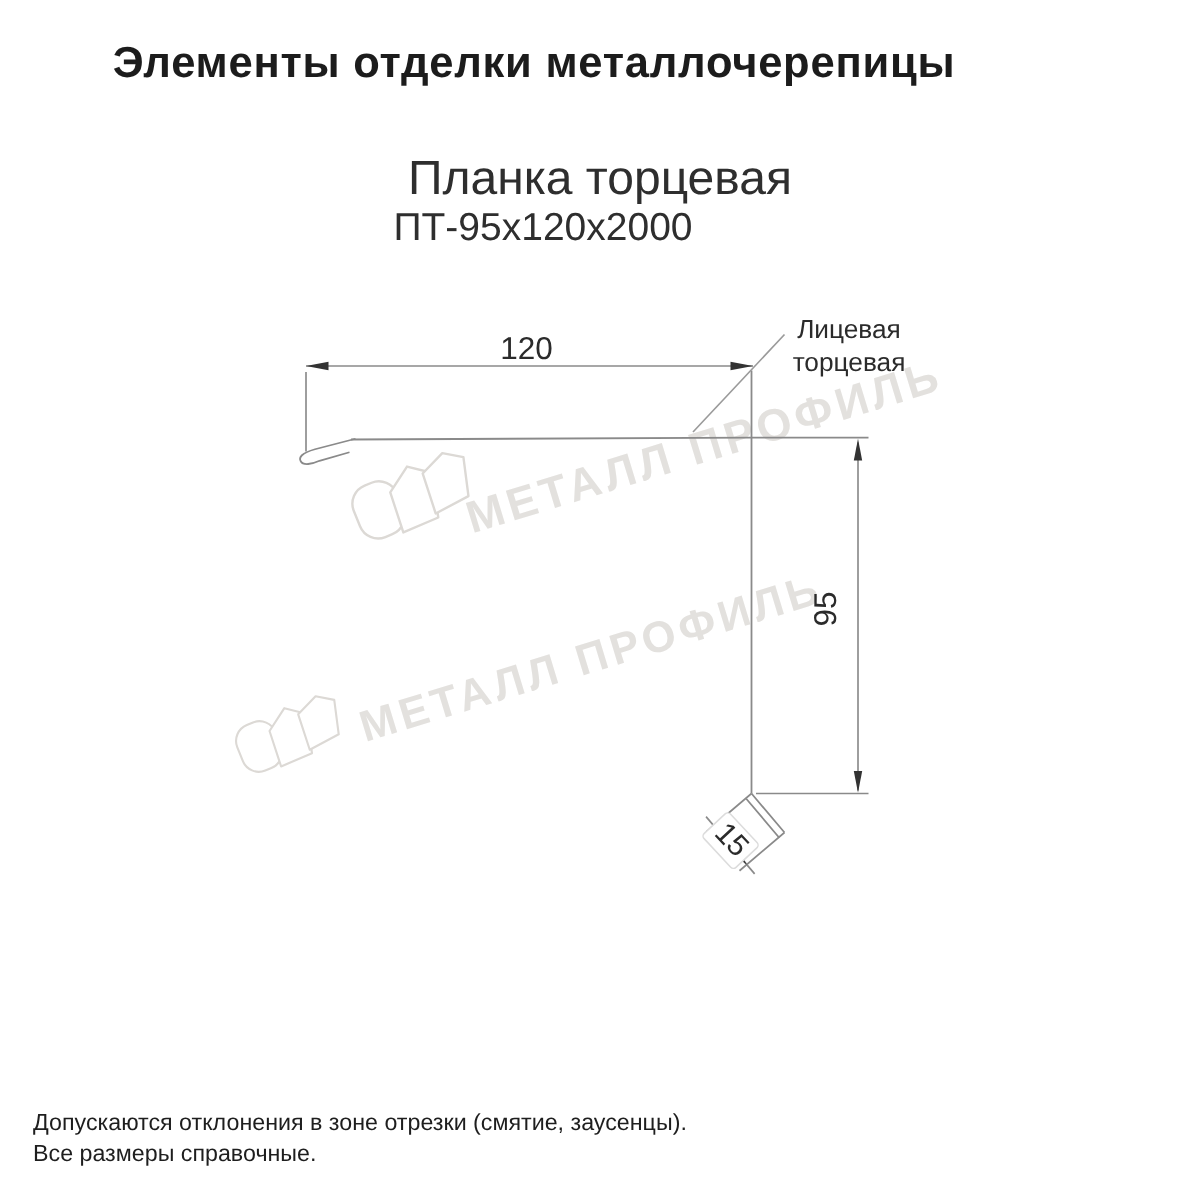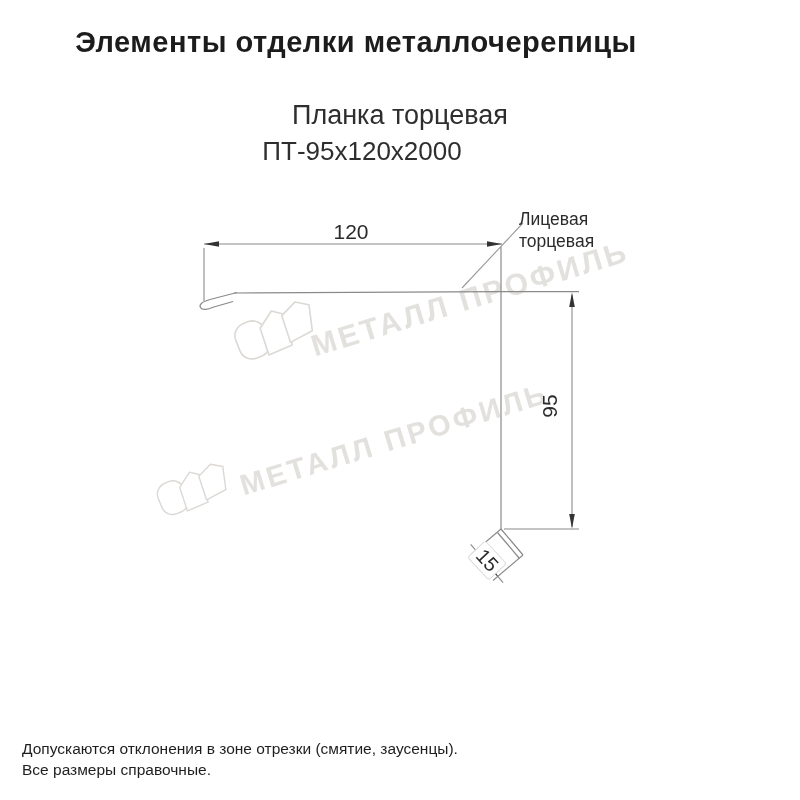--- a/index.html
+++ b/index.html
@@ -7,38 +7,38 @@
     width:800px;height:800px;position:relative;background:#ffffff;overflow:hidden;
     font-family:"Liberation Sans", sans-serif;
   }
   .abs{position:absolute;}
   .page-title{
     left:0;top:26px;width:712px;text-align:center;
     font-size:29px;font-weight:bold;letter-spacing:.5px;color:#1c1c1c;
   }
   .product-name{
     left:0;top:100px;width:800px;text-align:center;
-    font-size:27px;color:#2e2e2e;
+    font-size:32px;color:#2e2e2e;
   }
   .product-code{
     left:0;top:136px;width:724px;text-align:center;
     font-size:26px;color:#2e2e2e;
   }
   .watermark-text{
     font-size:30px;font-weight:bold;letter-spacing:3px;color:#e3e1de;
     white-space:nowrap;transform-origin:left center;
   }
   .wm-text-1{left:312px;top:330px;transform:rotate(-17deg);}
   .wm-text-2{left:241px;top:470px;transform:rotate(-17deg);font-size:29px;}
   .wm-logo{transform-origin:center;}
   .wm-logo-1{left:230px;top:297px;transform:rotate(-14deg);}
   .wm-logo-2{left:153px;top:457px;transform:rotate(-14deg);}
   .diagram-svg{left:0;top:0;}
   .face-side-label{
-    left:519px;top:209px;width:94px;
+    left:519px;top:209px;width:94px;text-align:center;
     font-size:17.5px;line-height:21.5px;color:#2b2b2b;
   }
   .fold-dim-label{
     left:471px;top:548px;
     background:#ffffff;border:1px solid #dcdcdc;border-radius:3px;
     padding:0 4px;font-size:20px;color:#2b2b2b;
     transform:rotate(47deg);transform-origin:center;
   }
   .footer-notes{
     left:22px;top:738px;width:560px;

